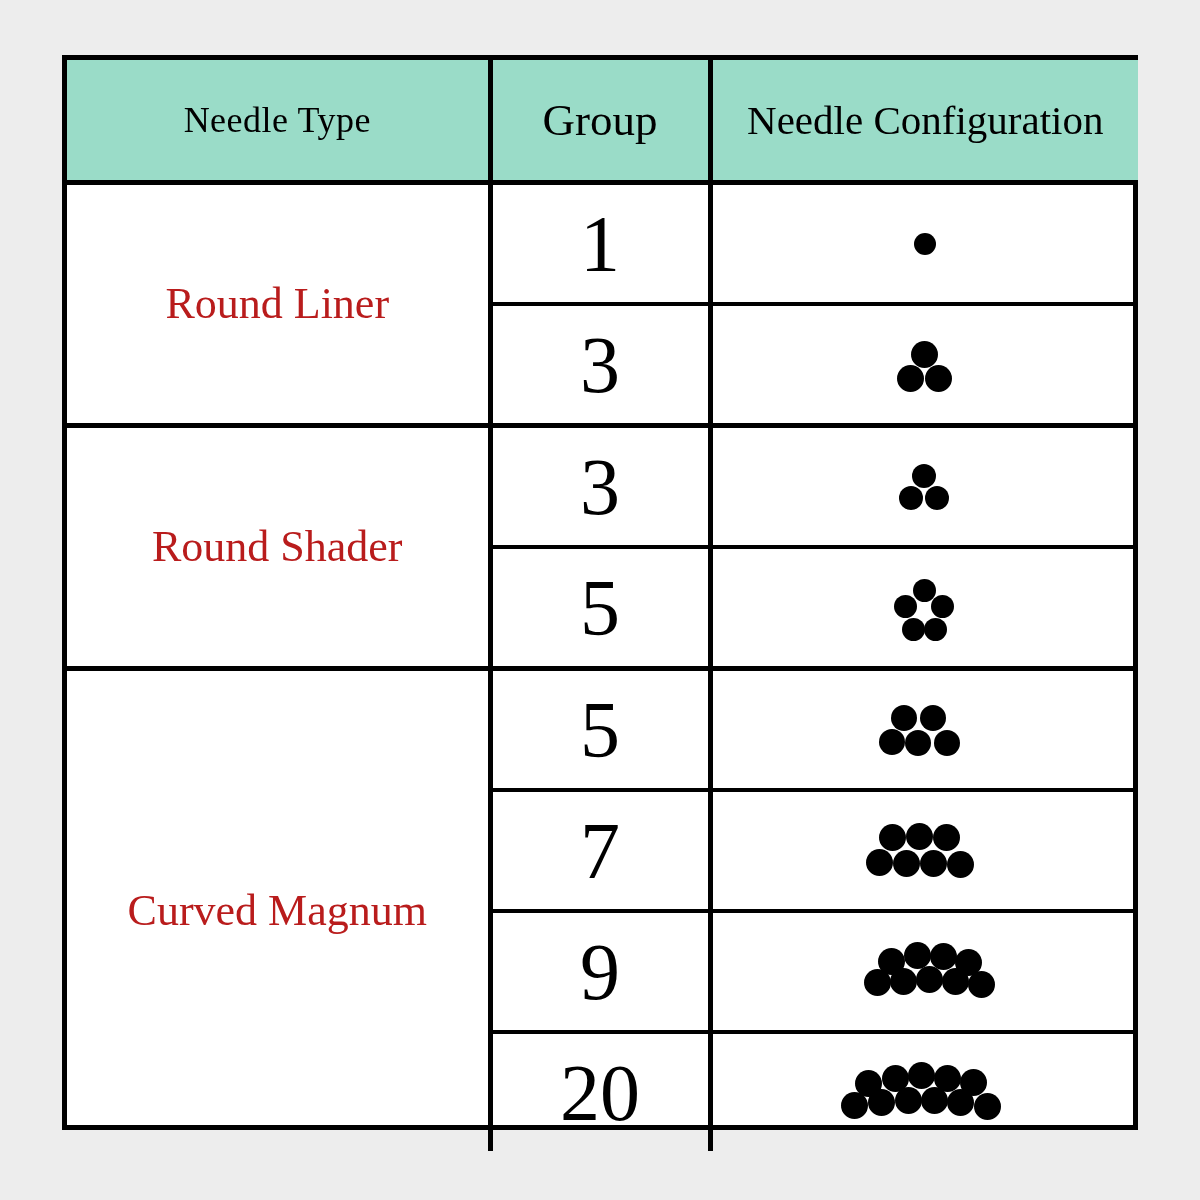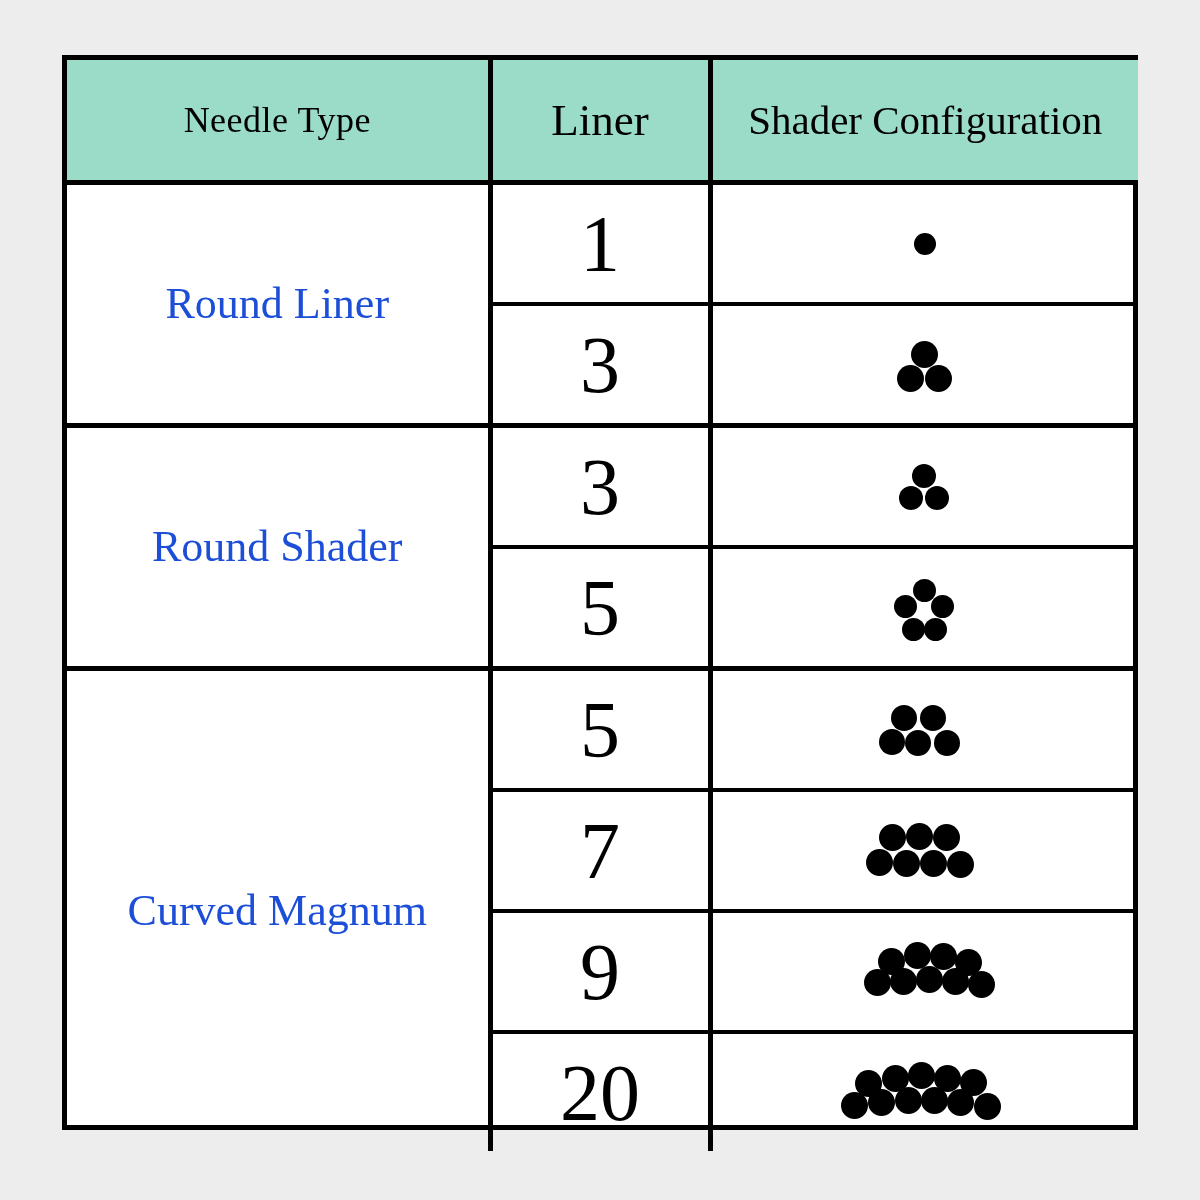--- a/index.html
+++ b/index.html
@@ -58,21 +58,21 @@
   tbody td {
     vertical-align: middle;
     text-align: center;
     border-right: 5px solid #000000;
     padding: 0;
   }
   tbody td:last-child { border-right: none; }
 
   td.type-cell {
     font-size: 44px;
-    color: #1d4ed8;
+    color: #b91c1c;
     line-height: 1.05;
     white-space: nowrap;
     border-bottom: 5px solid #000000;
   }
   tr.section-last td.type-cell { border-bottom: none; }
 
   td.group-cell {
     font-size: 80px;
     line-height: 1;
     color: #000000;
@@ -110,22 +110,22 @@
 <div id="table-wrap">
   <table class="needle-table">
     <colgroup>
       <col class="c-type">
       <col class="c-group">
       <col class="c-config">
     </colgroup>
     <thead>
       <tr>
         <th class="th-type">Needle Type</th>
-        <th class="th-group">Liner</th>
-        <th class="th-config">Shader Configuration</th>
+        <th class="th-group">Group</th>
+        <th class="th-config">Needle Configuration</th>
       </tr>
     </thead>
     <tbody id="tbody">
         <tr>
           <td class="type-cell" rowspan="2">Round Liner</td>
           <td class="group-cell">1</td>
           <td class="config-cell">
             <div class="config-box" style="width: 40px;">
               <span class="dot" style="width: 22px; height: 22px; left: 9px; top: 34px;"></span>
             </div>

